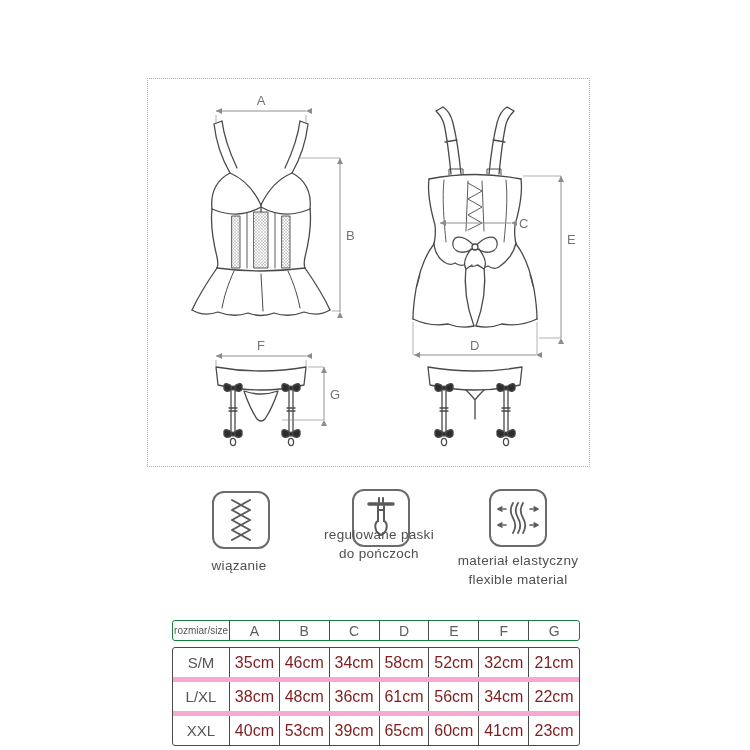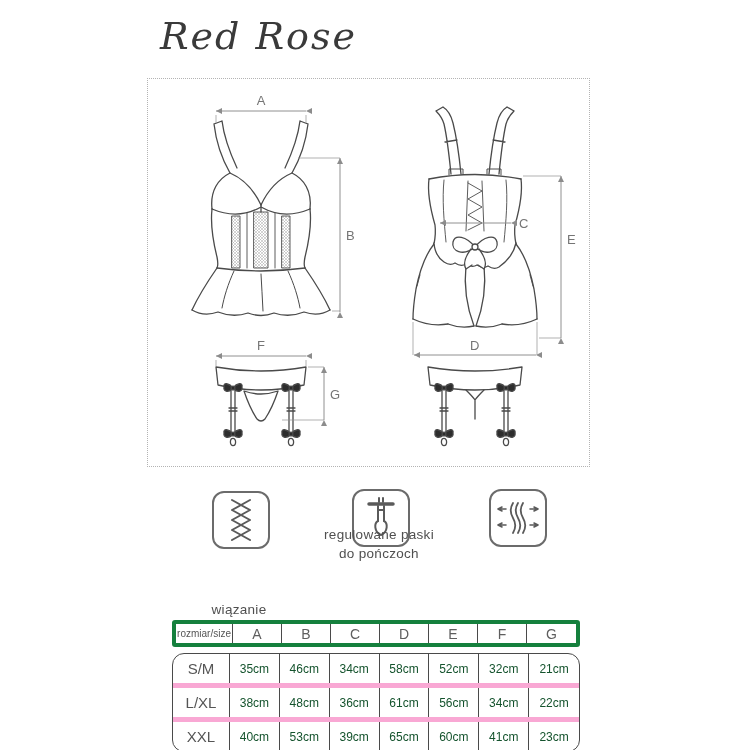--- a/index.html
+++ b/index.html
@@ -11,41 +11,40 @@
   .diagram-box{position:absolute;left:147px;top:78px;width:441px;height:387px;
                border:1px dotted #b3b3b3;box-sizing:content-box;}
   .diagram-box svg{position:absolute;left:0;top:0;}
   .feature{position:absolute;text-align:center;}
   .icon-box{display:inline-block;width:54px;height:54px;border:2px solid #6b6b6b;
             border-radius:12px;background:#fff;}
   .caption{position:absolute;text-align:center;font-size:13.5px;line-height:19px;
            color:#4f4f4f;letter-spacing:.3px;}
   .tbl{position:absolute;left:172px;top:620px;width:408px;}
   .tbl-head,.tbl-row{display:grid;grid-template-columns:57px repeat(7,1fr);}
-  .tbl-head{border:4px solid #15803d;border-radius:3px;height:19px;}
-  .tbl-body{border:1px solid #4a4a4a;border-radius:12px;margin-top:6px;}
+  .tbl-head{border:1px solid #15803d;border-radius:3px;height:19px;}
+  .tbl-body{border:1px solid #4a4a4a;border-radius:3px;margin-top:6px;}
   .tbl-row{height:29px;}
   .tbl-row + .tbl-row{border-top:5px solid #f9a8d4;}
   .cell{display:flex;align-items:center;justify-content:center;color:#555;}
   .cell:not(:last-child){border-right:1px solid #4a4a4a;}
   .corner{font-size:10px;}
   .colhead{font-size:14px;color:#5e5e5e;}
   .rowhead{font-size:15px;}
-  .val{font-size:12px;color:#14532d;}
+  .val{font-size:16px;color:#7f1d1d;}
   .g-draw{stroke:#4a4a4a;stroke-width:1.3;fill:none;stroke-linecap:round;stroke-linejoin:round;}
   .g-dim{stroke:#909090;stroke-width:1;fill:none;}
   .dim-label{fill:#757575;font-size:13px;font-family:"Liberation Sans",sans-serif;}
   .icon-stroke{stroke:#5a5a5a;fill:none;stroke-linecap:round;stroke-linejoin:round;}
 </style>
 </head>
 <body>
 
 <div class="page">
 
-  <div class="title">Red Rose</div>
 
 
   <div class="diagram-box">
     <svg width="441" height="387" viewBox="0 0 441 387">
       <defs>
         <pattern id="mesh" width="3" height="3" patternUnits="userSpaceOnUse">
           <path d="M0,3 L3,0 M0,0 L3,3" stroke="#a8a8a8" stroke-width="0.5"></path>
         </pattern>
         <marker id="arr" markerWidth="8" markerHeight="8" refX="6" refY="3" orient="auto">
           <path d="M0,0 L6,3 L0,6 Z" fill="#8c8c8c"></path>
@@ -206,26 +205,30 @@
       <svg width="54" height="54" viewBox="0 0 54 54">
         <path class="icon-stroke" stroke-width="1.8" d="M22,12 C19,17 19,22 22,27 C25,32 25,37 22,42"></path>
         <path class="icon-stroke" stroke-width="1.8" d="M27,12 C24,17 24,22 27,27 C30,32 30,37 27,42"></path>
         <path class="icon-stroke" stroke-width="1.8" d="M32,12 C29,17 29,22 32,27 C35,32 35,37 32,42"></path>
         <path class="icon-stroke" stroke-width="1.6" d="M15,18 H8 M11,16 L7,18 L11,20 M15,34 H8 M11,32 L7,34 L11,36"></path>
         <path class="icon-stroke" stroke-width="1.6" d="M39,18 H46 M43,16 L47,18 L43,20 M39,34 H46 M43,32 L47,34 L43,36"></path>
       </svg>
     </span>
   </div>
 
-  <div class="caption" style="left:163px;top:556px;width:152px;margin-top:44px;">
+  <div class="caption" style="left:163px;top:556px;width:152px;">
     <div>wiązanie</div>
   </div>
   <div class="caption" style="left:295px;top:525px;width:168px;">
     <div>regulowane paski</div>
     <div>do pończoch</div>
+  </div>
+  <div class="caption" style="left:428px;top:551px;width:180px;">
+    <div>materiał elastyczny</div>
+    <div>flexible material</div>
   </div>
 
   <div class="tbl">
     <div class="tbl-head">
       <div class="cell corner">rozmiar/size</div>
       <div class="cell colhead">A</div>
       <div class="cell colhead">B</div>
       <div class="cell colhead">C</div>
       <div class="cell colhead">D</div>
       <div class="cell colhead">E</div>

